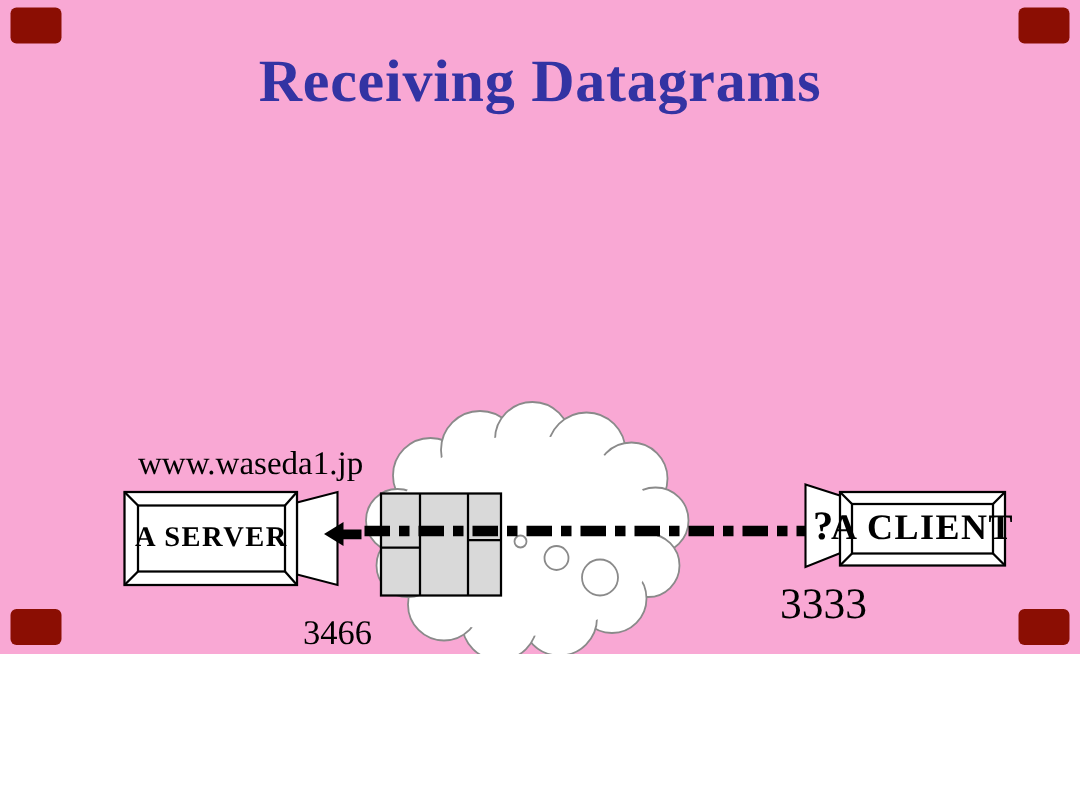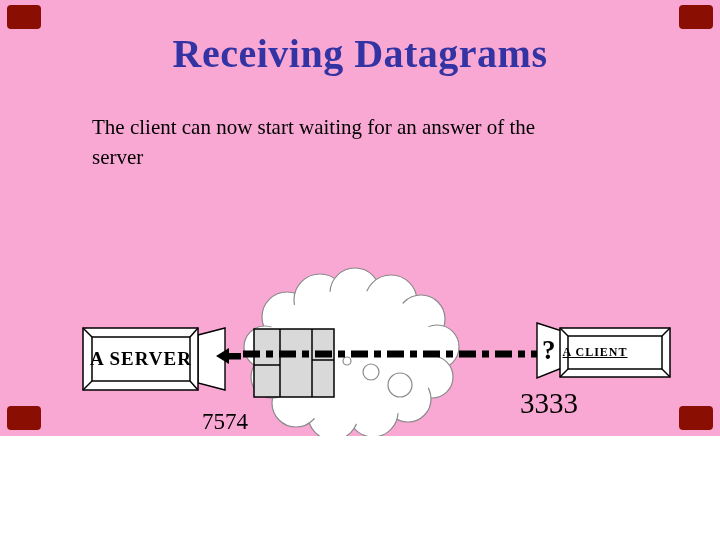--- a/index.html
+++ b/index.html
@@ -26,36 +26,35 @@
   #host-right{left:522px;top:290px;font-size:22px;}
   #port-left{left:202px;top:409px;font-size:23px;}
   #port-right{left:520px;top:387px;font-size:29px;}
   #qmark{left:542px;top:335px;font-size:27px;font-weight:bold;}
   .devlabel{
     position:absolute;font-weight:bold;color:#000;white-space:nowrap;
     letter-spacing:1px;
   }
   #server-label{left:92px;top:337px;width:98px;height:44px;font-size:19px;
     display:flex;align-items:center;justify-content:center;}
-  #client-label{left:548px;top:336px;width:94px;height:33px;font-size:12px;
-    display:flex;align-items:center;justify-content:center;text-decoration:underline;}
+  #client-label{left:568px;top:336px;width:94px;height:33px;font-size:24px;
+    display:flex;align-items:center;justify-content:center;}
   svg{position:absolute;left:0;top:0;}
 </style>
 </head>
 <body>
 
 <div id="slide">
 
   <div class="corner" id="corner-tl"></div>
   <div class="corner" id="corner-tr"></div>
   <div class="corner" id="corner-bl"></div>
   <div class="corner" id="corner-br"></div>
 
   <div class="title">Receiving Datagrams</div>
-  <div class="body-text">The client can now start waiting for an answer of the server</div>
 
   <svg width="720" height="540" viewBox="0 0 720 540">
 
     <g stroke="#8A8A8A" stroke-width="1.2" fill="#ffffff">
       <circle cx="287" cy="317" r="25"></circle>
       <circle cx="320" cy="300" r="26"></circle>
       <circle cx="355" cy="293" r="25"></circle>
       <circle cx="391" cy="301" r="26"></circle>
       <circle cx="421" cy="319" r="24"></circle>
       <circle cx="437" cy="347" r="22"></circle>
@@ -104,18 +103,19 @@
     </g>
 
     <line x1="243" y1="354" x2="537" y2="354" stroke="#000000" stroke-width="7" stroke-dasharray="17 6 7 6"></line>
 
     <g fill="#000000">
       <polygon points="216,356 229,348 229,364"></polygon>
       <rect x="228" y="353" width="13" height="6.5"></rect>
     </g>
   </svg>
 
+  <div class="label" id="host-left">www.waseda1.jp</div>
   <div class="devlabel" id="server-label">A SERVER</div>
   <div class="devlabel" id="client-label">A CLIENT</div>
-  <div class="label" id="port-left">7574</div>
+  <div class="label" id="port-left">3466</div>
   <div class="label" id="port-right">3333</div>
   <div class="label" id="qmark">?</div>
 </div>
 
 </body></html>

